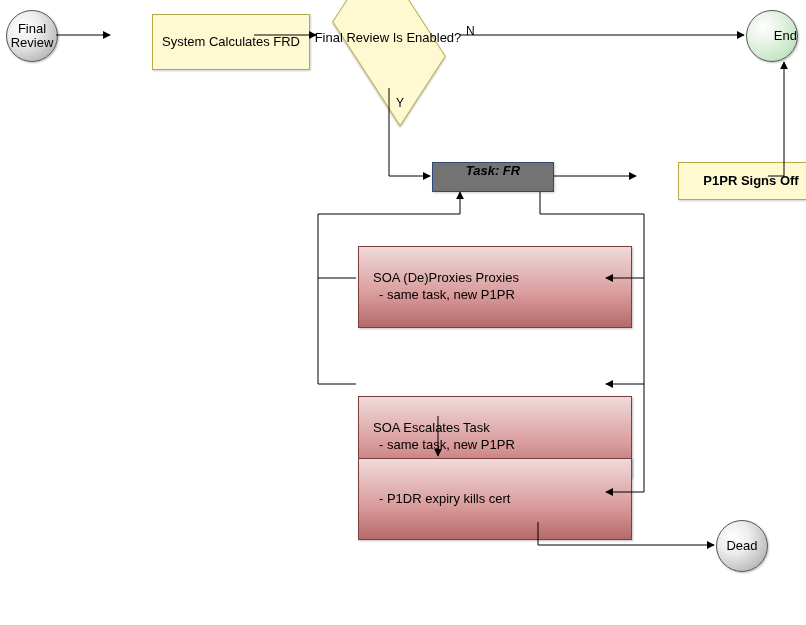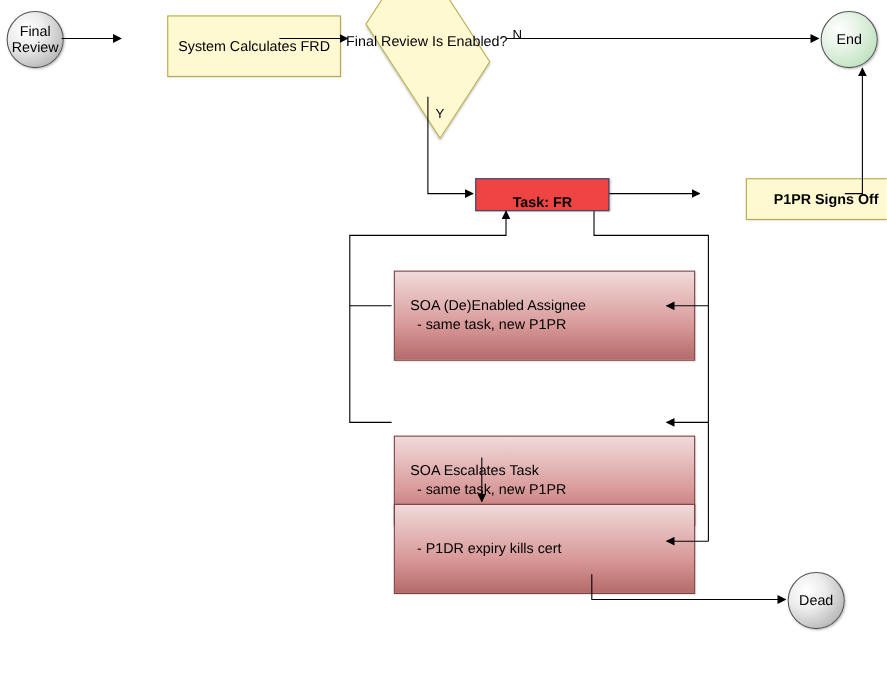--- a/index.html
+++ b/index.html
@@ -20,43 +20,44 @@
     position: absolute;
     width: 50px; height: 50px;
     border-radius: 50%;
     border: 1px solid #555;
     display: flex; align-items: center; justify-content: center;
     text-align: center;
     box-shadow: 1px 1px 2px rgba(0,0,0,.25);
     line-height: 1.1;
   }
   .sphere-grey { background: radial-gradient(circle at 32% 32%, #fff 0%, #ececec 35%, #bdbdbd 75%, #8f8f8f 100%); }
-  .sphere-green { background: radial-gradient(circle at 32% 32%, #fff 0%, #eaf5ea 30%, #c8e6c8 70%, #a7d2a7 100%); }
+  .sphere-green { background: radial-gradient(circle at 32% 32%, #fff 0%, #eaf5ea 30%, #c8e6c8 70%, #a7d2a7 100%); justify-content: flex-end; }
 
   
   .proc {
     position: absolute;
     background: #fff9d2;
     border: 1px solid #b7a94a;
     box-shadow: 1px 1px 2px rgba(0,0,0,.2);
     display: flex; align-items: center; justify-content: center;
     text-align: center;
     padding: 4px 8px;
     line-height: 1.25;
     margin-left: 40px;
   }
 
   
   .taskbox {
     position: absolute;
-    background: #ef4444;
+    background: #737373;
     border: 1px solid #2d4a7a;
     box-shadow: 1px 1px 2px rgba(0,0,0,.2);
-    display: flex; align-items: flex-end; justify-content: center;
+    display: flex; align-items: flex-start; justify-content: center;
     font-weight: bold;
+    font-style: italic;
   }
 
   
   .action {
     position: absolute;
     background: linear-gradient(180deg, #f0dada 0%, #d99a9a 60%, #b56a6a 100%);
     border: 1px solid #7a3f3f;
     box-shadow: 1px 1px 2px rgba(0,0,0,.25);
     padding: 10px 14px;
     line-height: 1.3;
@@ -113,21 +114,21 @@
 
   <div class="taskbox" style="left:432px; top:162px; width:120px; height:28px;">
     <span>Task: FR</span>
   </div>
 
   <div class="proc" style="left:638px; top:162px; width:128px; height:28px;font-weight:bold;">
     <span>P1PR Signs Off</span>
   </div>
 
   <div class="action" style="left:358px; top:246px; width:244px; height:60px;">
-    <span>SOA (De)Enabled Assignee</span>
+    <span>SOA (De)Proxies Proxies</span>
     <span style="padding-left:6px;">- same task, new P1PR</span>
   </div>
 
   <div class="action" style="left:358px; top:352px; width:244px; height:60px;margin-top:44px;">
     <span>SOA Escalates Task</span>
     <span style="padding-left:6px;">- same task, new P1PR</span>
   </div>
 
   <div class="action" style="left:358px; top:458px; width:244px; height:60px;">
     <span style="padding-left:6px;">- P1DR expiry kills cert</span>

